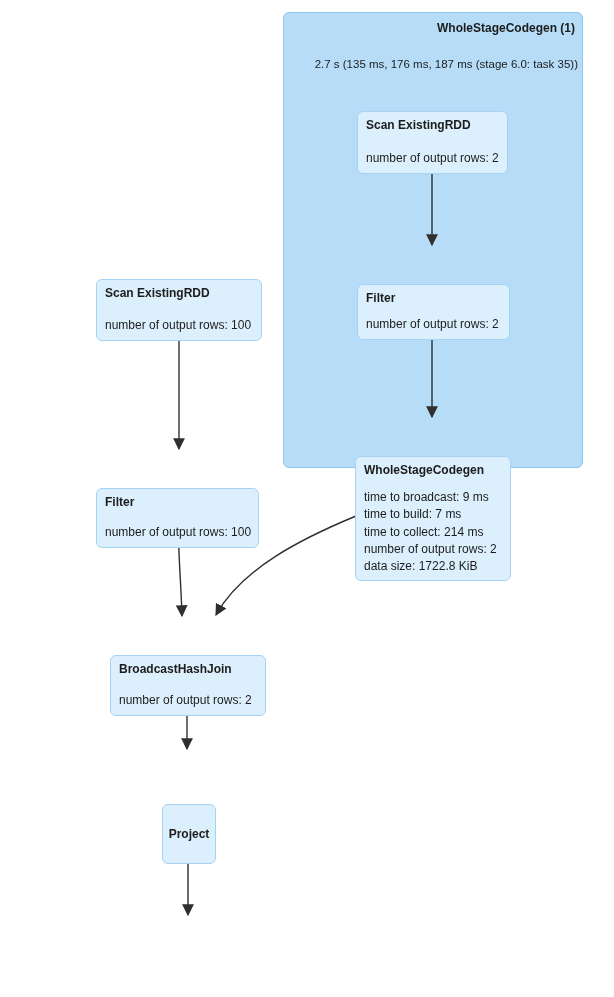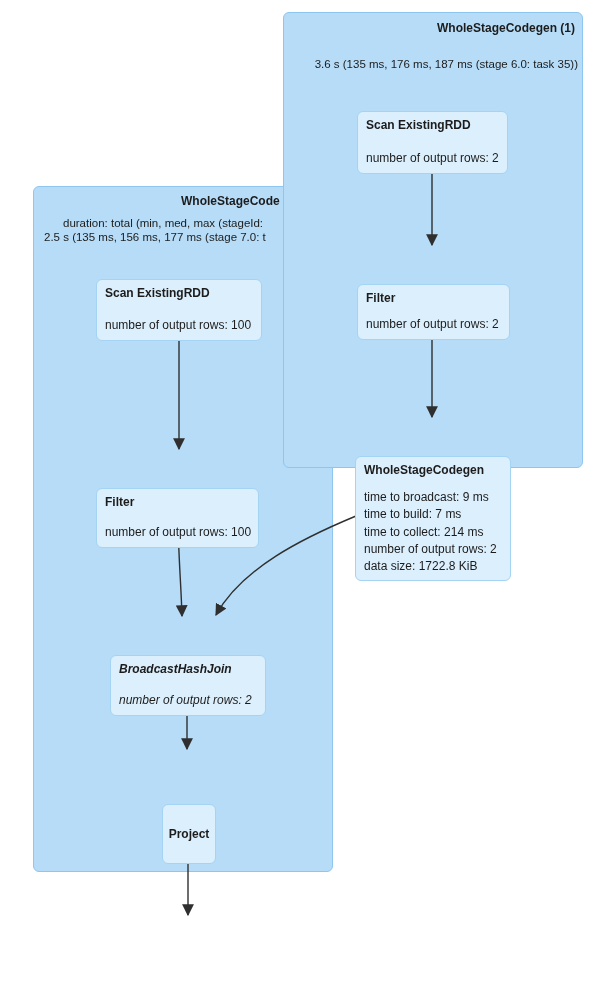--- a/index.html
+++ b/index.html
@@ -72,38 +72,33 @@
     display:flex;align-items:center;justify-content:center;
   }
   .node.label-only .node-title{
     position:static;
   }
   #node-scan1{left:357px;top:75px;width:151px;height:63px;}
   #node-filter1{left:357px;top:248px;width:153px;height:56px;}
   #node-bex{left:355px;top:420px;width:156px;height:125px;}
   #node-scan2{left:96px;top:243px;width:166px;height:62px;}
   #node-filter2{left:96px;top:452px;width:163px;height:60px;}
-  #node-bhj{left:110px;top:619px;width:156px;height:61px;font-style:italic;}
+  #node-bhj{left:110px;top:619px;width:156px;height:61px;}
   #node-project{left:162px;top:768px;width:54px;height:60px;}
   #node-adaptive{left:125px;top:918px;width:129px;height:64px;}
 </style>
 </head>
 <body>
 
 <div class="canvas">
 
-  <div class="cluster" id="cluster-wsc2">
-    <div class="cluster-title">WholeStageCode</div>
-    <div class="cluster-duration dur1">duration: total (min, med, max (stageId:</div>
-    <div class="cluster-duration dur2">2.5 s (135 ms, 156 ms, 177 ms (stage 7.0: t</div>
-  </div>
 
   <div class="cluster" id="cluster-wsc1">
     <div class="cluster-title">WholeStageCodegen (1)</div>
-    <div class="cluster-duration dur2">3.6 s (135 ms, 176 ms, 187 ms (stage 6.0: task 35))</div>
+    <div class="cluster-duration dur2">2.7 s (135 ms, 176 ms, 187 ms (stage 6.0: task 35))</div>
   </div>
 
   <svg class="edges" width="614" height="997" viewBox="0 0 614 997">
     <defs>
       <marker id="arrowhead" viewBox="0 0 10 10" refX="9" refY="5" markerWidth="8.5" markerHeight="8.5" orient="auto-start-reverse">
         <path d="M0,0 L10,5 L0,10 z" style="fill:var(--arrow);stroke:none"></path>
       </marker>
     </defs>
     <path d="M432,138 L432,245" marker-end="url(#arrowhead)"></path>
     <path d="M432,303 L432,417" marker-end="url(#arrowhead)"></path>

